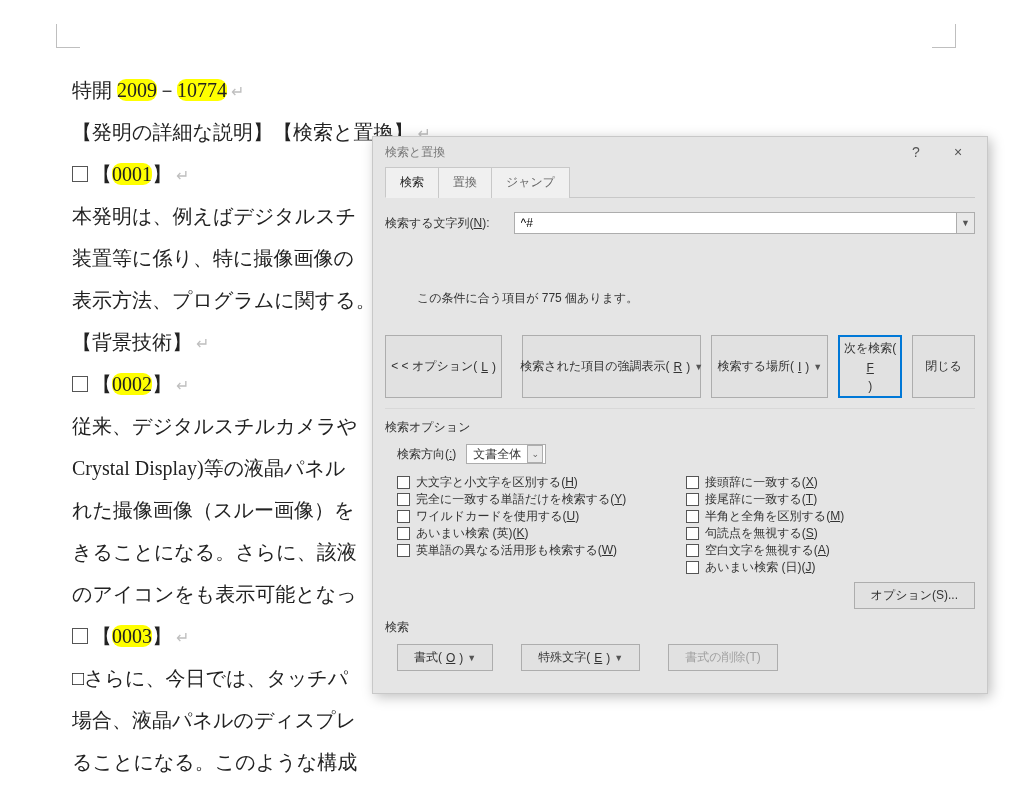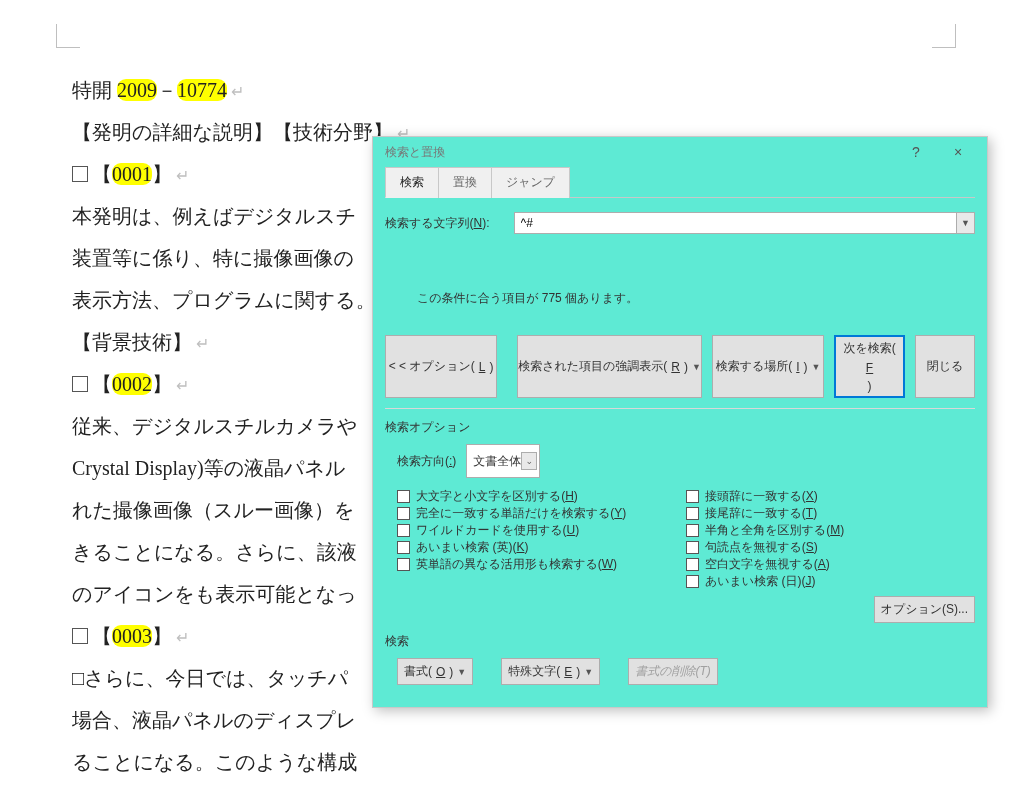--- a/index.html
+++ b/index.html
@@ -47,21 +47,21 @@
     margin-right: 4px;
     vertical-align: -1px;
   }
   
   
   .dialog {
     position: absolute;
     top: 136px;
     left: 372px;
     width: 616px;
-    background: #5eead4;
+    background: #e5e5e5;
     border: 1px solid #c8c8c8;
     box-shadow: 3px 3px 12px rgba(0,0,0,0.25);
     font-family: "Yu Gothic UI", "Meiryo UI", sans-serif;
     font-size: 12px;
     color: #333;
   }
   .dialog-titlebar {
     display: flex;
     align-items: center;
     height: 30px;
@@ -135,52 +135,53 @@
   }
   .btn-row {
     display: flex;
     gap: 10px;
     margin-bottom: 10px;
   }
   .btn-row .spacer { flex: 1; }
   .btn {
     background: #e1e1e1;
     border: 1px solid #adadad;
-    padding: 4px 6px;
+    padding: 4px 16px;
     font-size: 12px;
     font-family: inherit;
     min-width: 60px;
     text-align: center;
     white-space: nowrap;
     display: inline-flex;
     align-items: center;
     justify-content: center;
     gap: 4px;
   }
   .btn.default {
     border: 2px solid #0078d7;
     padding: 3px 9px;
     flex-direction: column;
   }
-  .btn.disabled { color: #a0a0a0; font-style: italic; }
+  .btn.disabled { color: #a0a0a0; }
   .caret { font-size: 9px; color: #555; }
   .divider {
     border: none;
     border-top: 1px solid #d8d8d8;
     margin: 6px 0 10px 0;
   }
   .section-label { margin: 10px 0 8px 0; color: #333; }
   .dir-row { display: flex; align-items: center; gap: 10px; margin-bottom: 10px; padding-left: 12px;}
   .select {
     display: inline-flex;
     align-items: center;
     border: 1px solid #adadad;
     background: #fff;
     padding: 1px 2px 1px 6px;
-    height: 34px;
+    height: 20px;
+    gap: 6px;
   }
   .select .drop {
     width: 16px; height: 18px;
     border: 1px solid #adadad;
     background: #e9e9e9;
     display: flex; align-items: center; justify-content: center;
     font-size: 9px; color: #666;
   }
   .checks {
     display: flex;
@@ -205,21 +206,21 @@
   .u { text-decoration: underline; }
 </style>
 </head>
 <body>
 
 <div class="page-corner-left"></div>
 <div class="page-corner-right"></div>
 
 <div class="doc">
   <p><span>特開 </span><span class="hl">2009</span><span>－</span><span class="hl">10774</span><span class="pmark">↵</span></p>
-  <p><span>【発明の詳細な説明】【技術分野】</span><span class="pmark">↵</span></p>
+  <p><span>【発明の詳細な説明】【検索と置換】</span><span class="pmark">↵</span></p>
   <p><span class="checkbox"></span><span>【</span><span class="hl">0001</span><span>】</span><span class="pmark">↵</span></p>
   <p>本発明は、例えばデジタルスチ</p>
   <p>装置等に係り、特に撮像画像の</p>
   <p>表示方法、プログラムに関する。</p>
   <p><span>【背景技術】</span><span class="pmark">↵</span></p>
   <p><span class="checkbox"></span><span>【</span><span class="hl">0002</span><span>】</span><span class="pmark">↵</span></p>
   <p>従来、デジタルスチルカメラや</p>
   <p>Crystal Display)等の液晶パネル</p>
   <p>れた撮像画像（スルー画像）を</p>
   <p>きることになる。さらに、該液</p>

